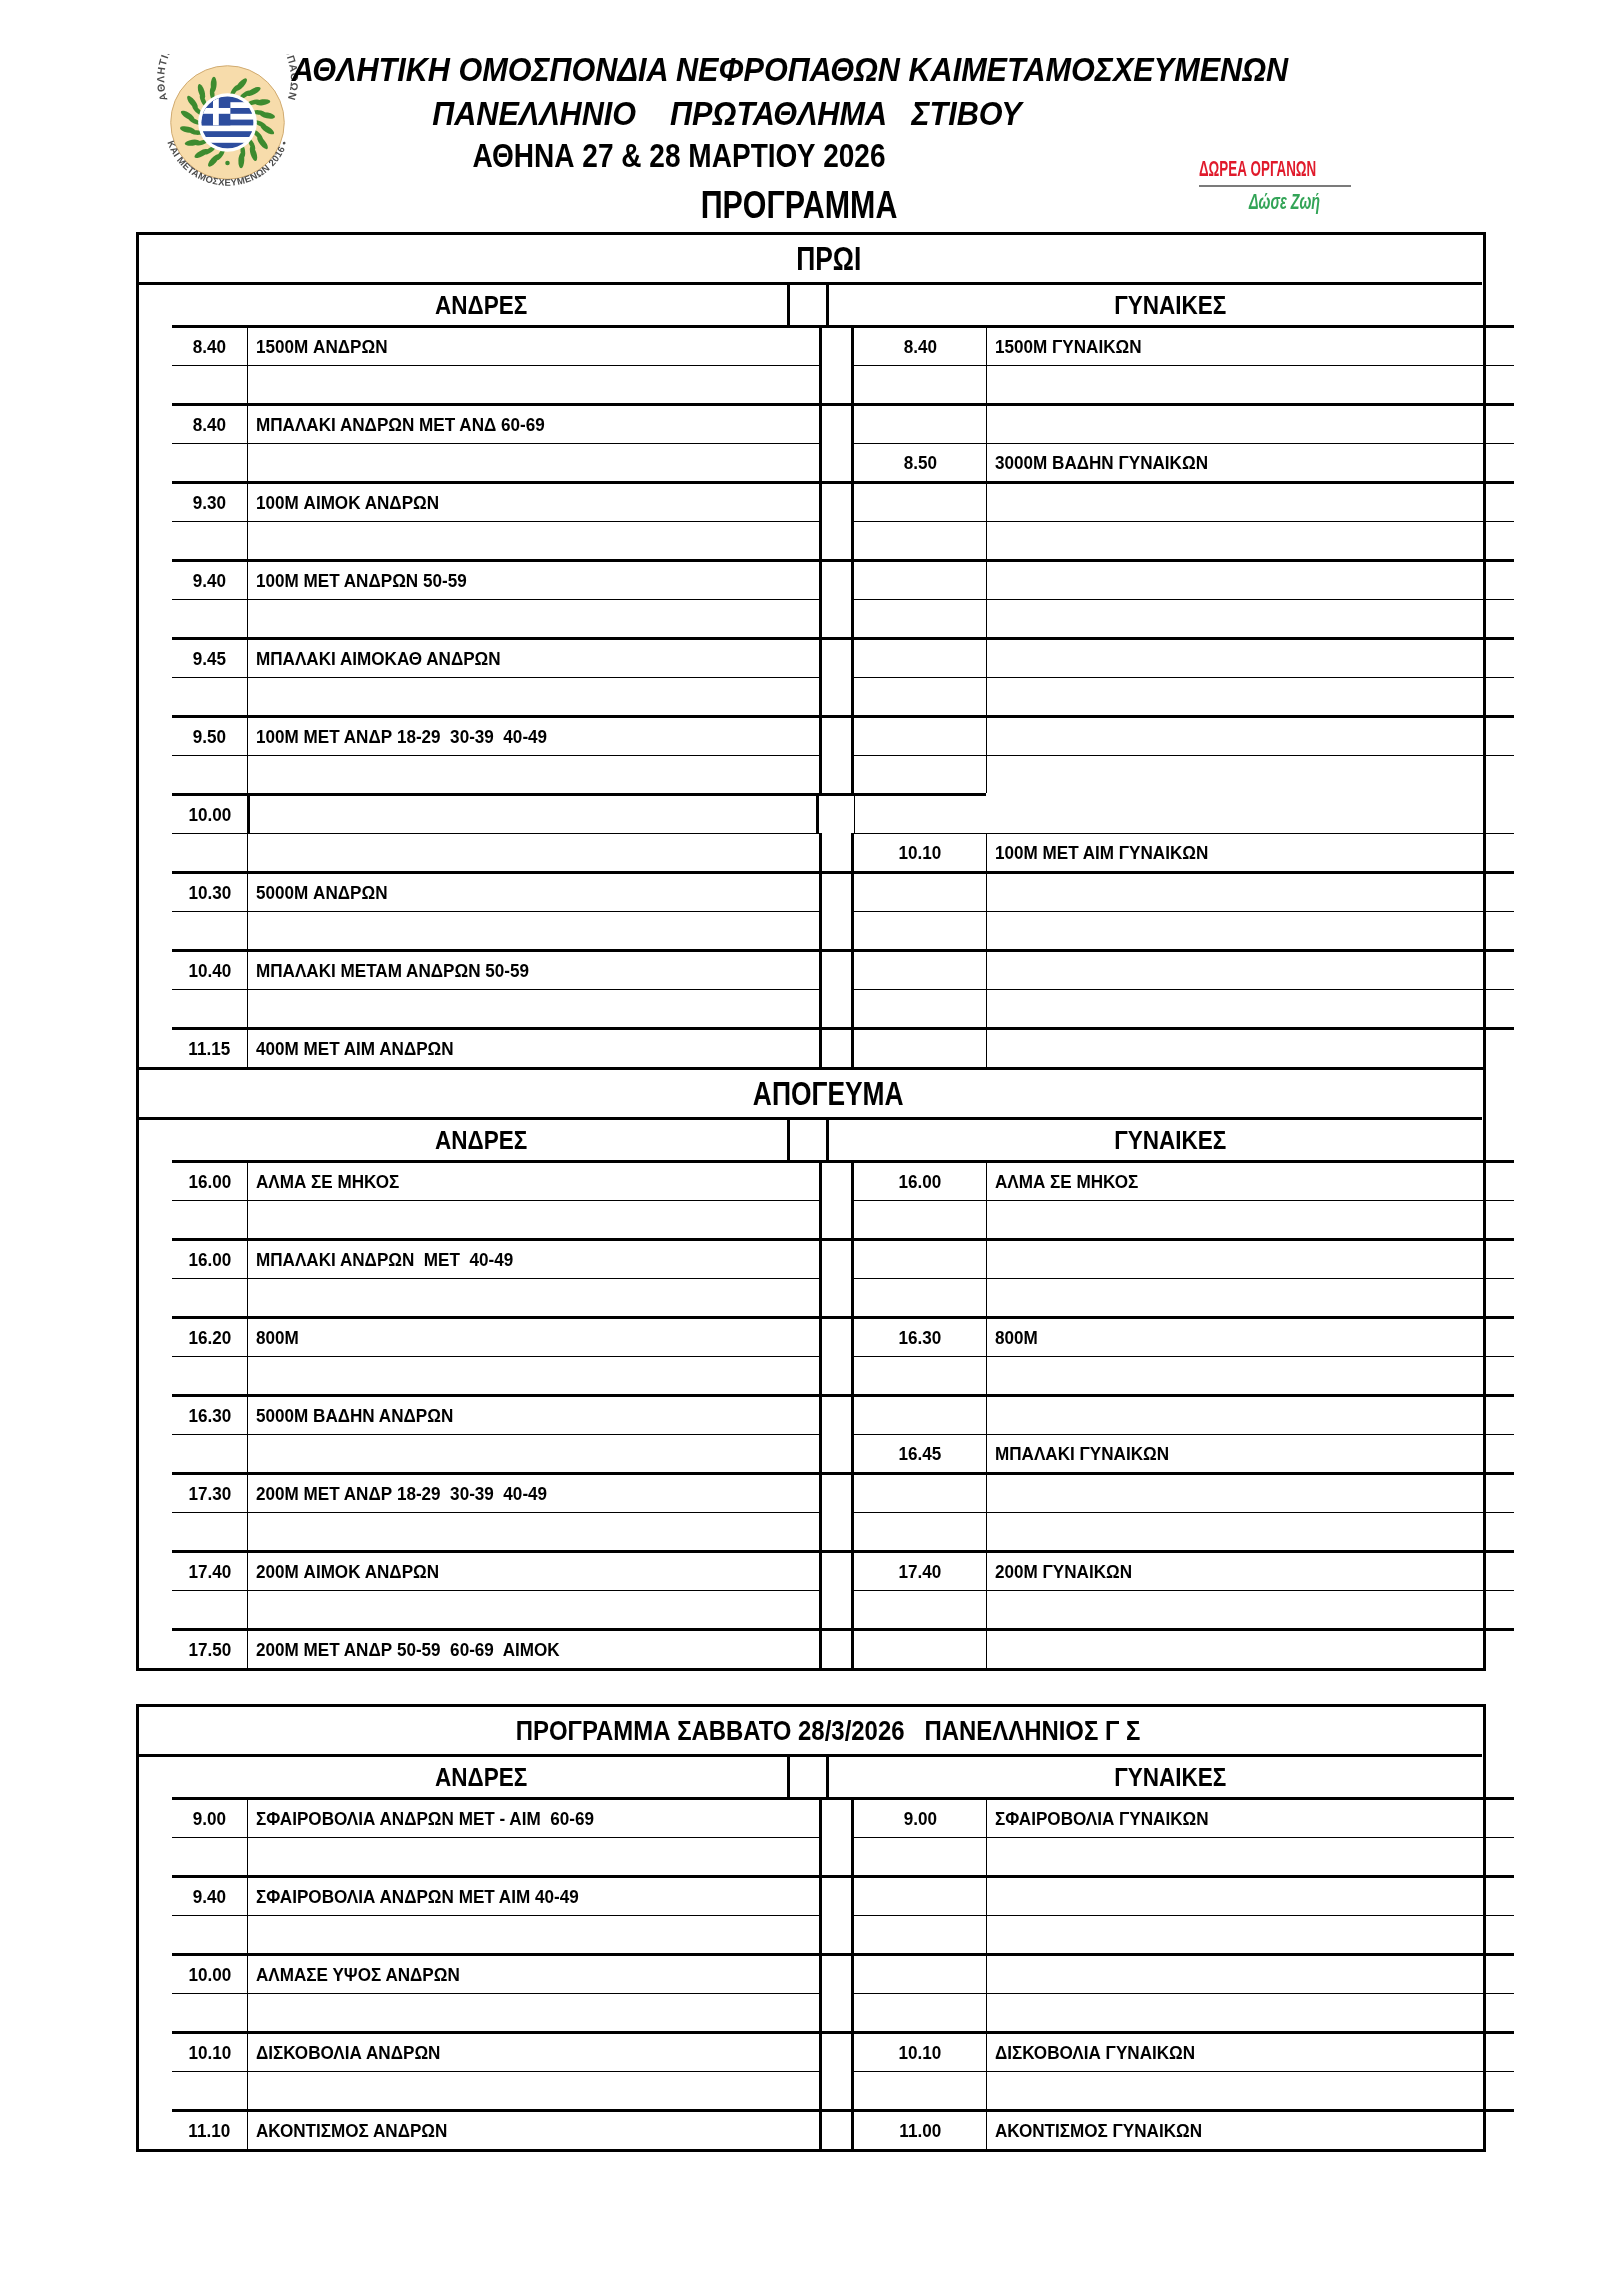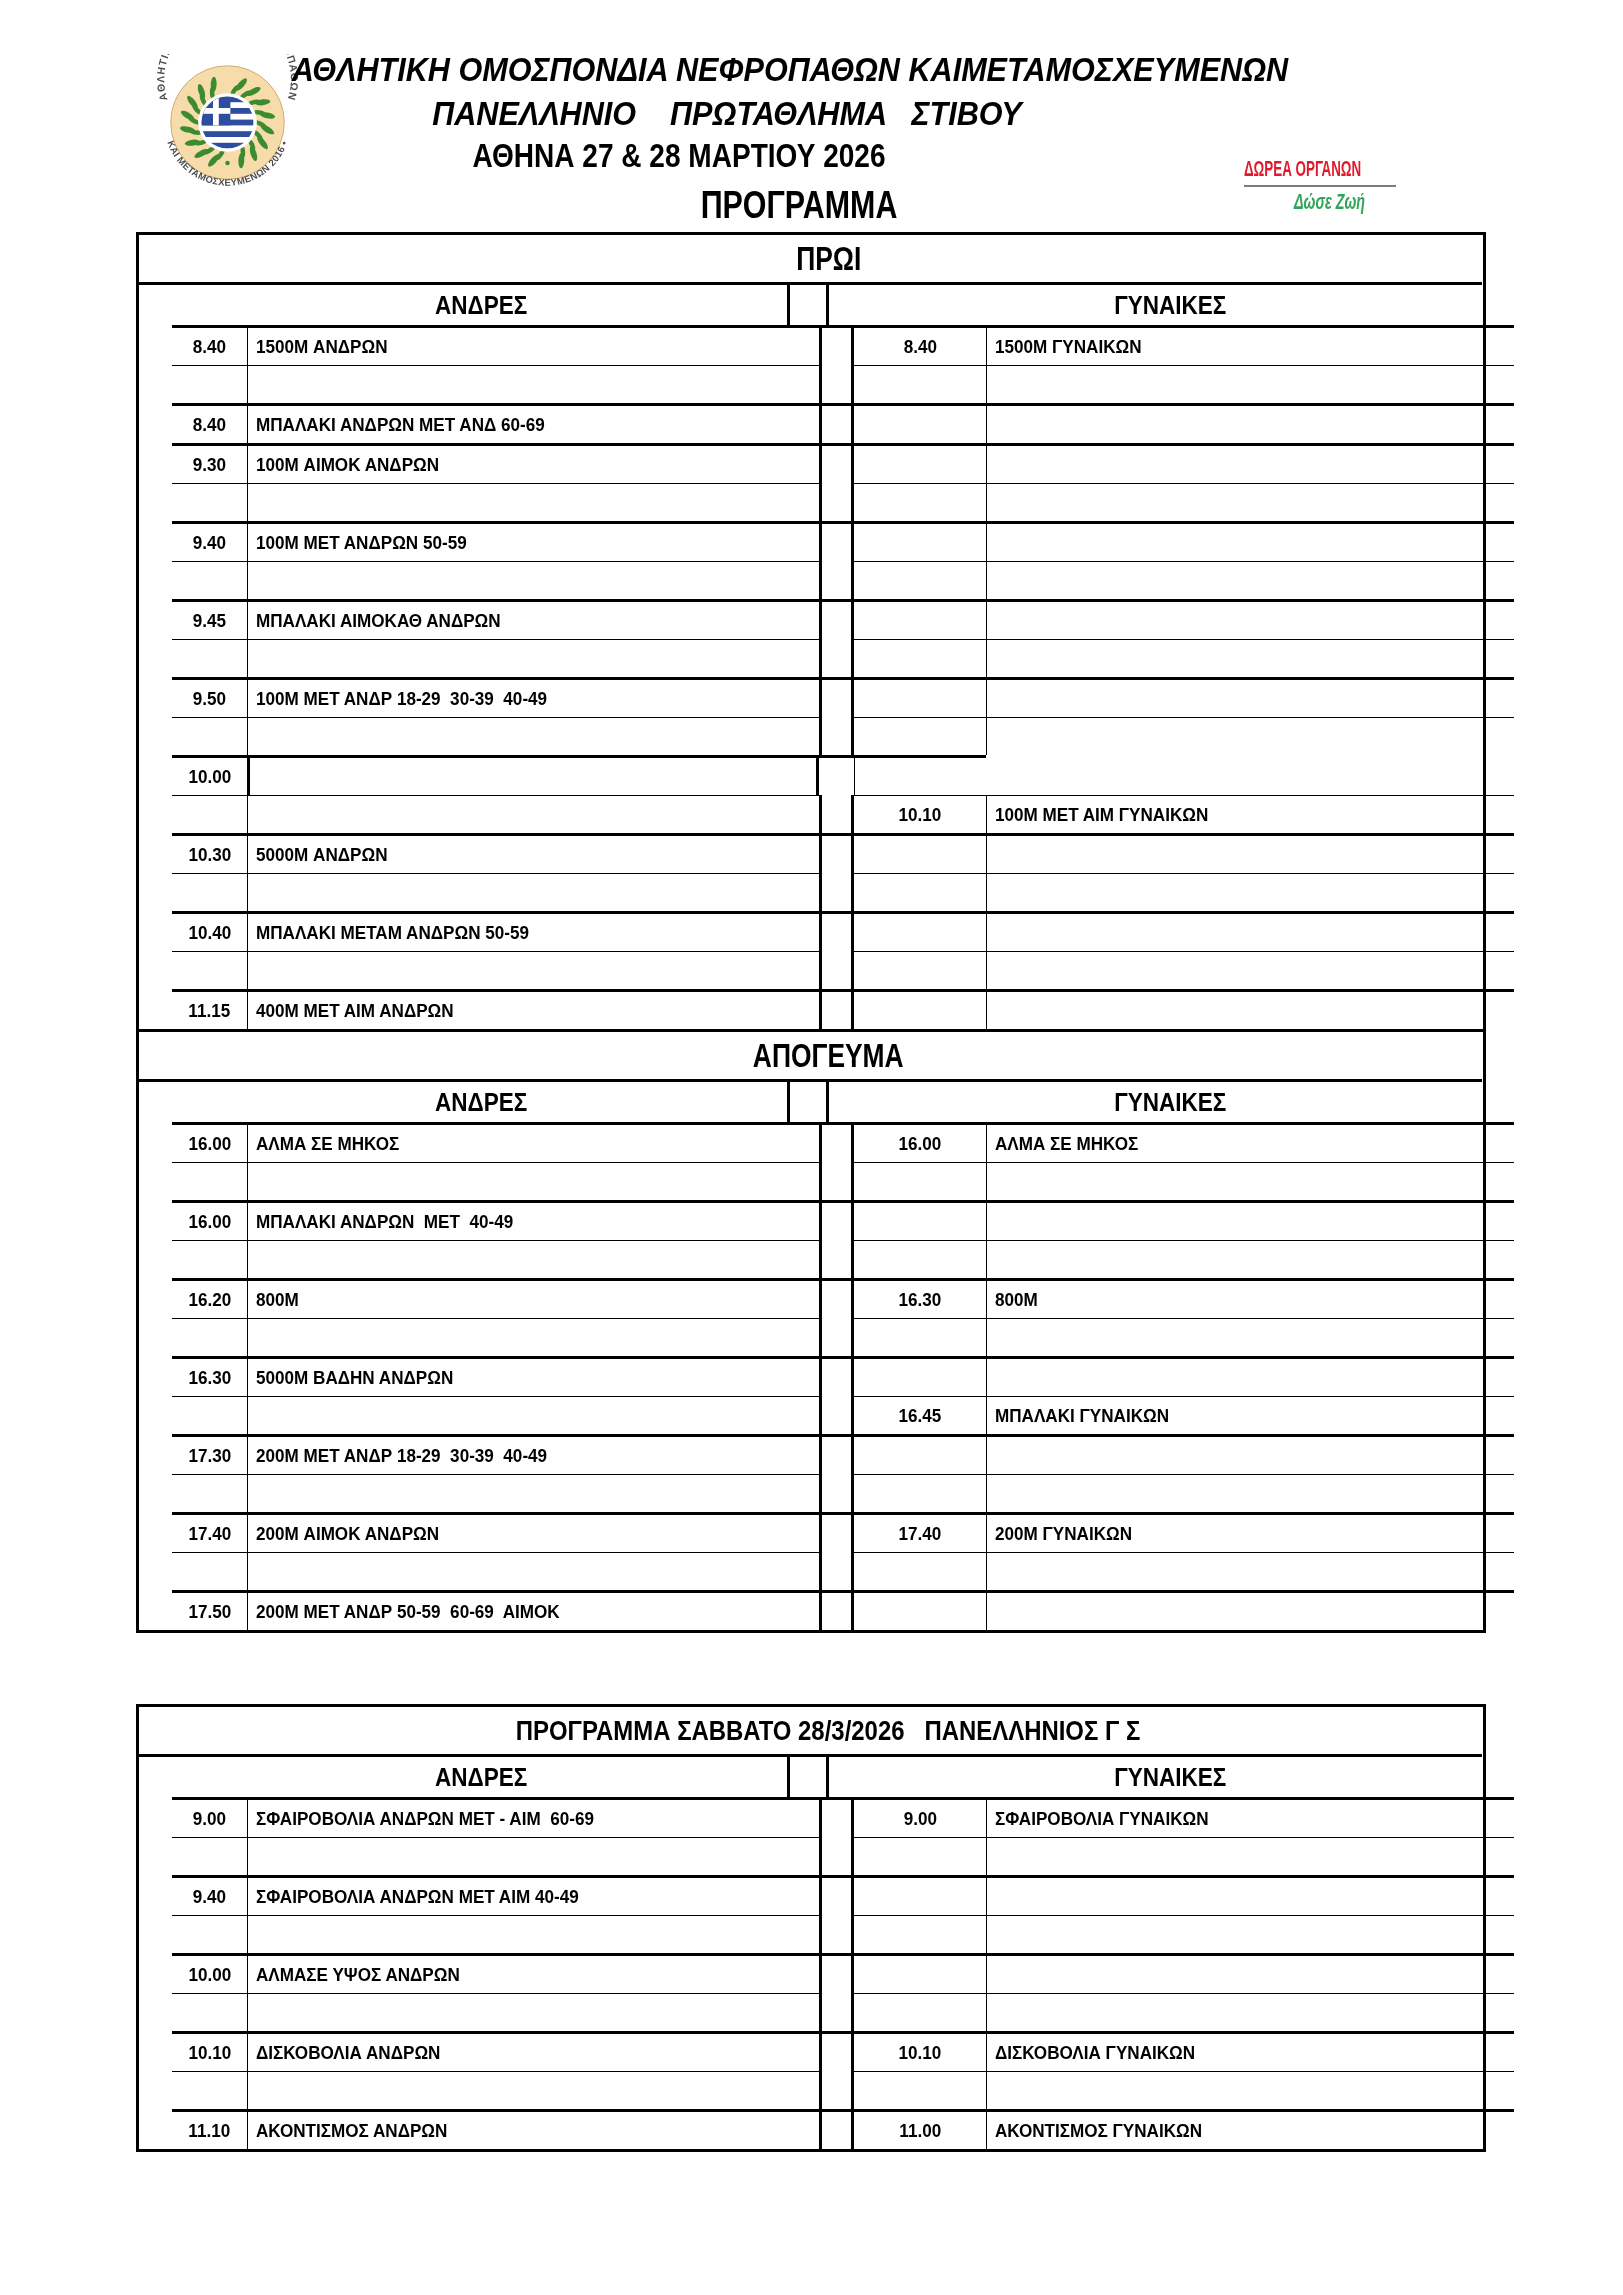--- a/index.html
+++ b/index.html
@@ -14,21 +14,21 @@
       transform:translateX(-50%) scaleX(.9);}
   .l3{left:679px;top:137px;font:700 33px "Liberation Sans",sans-serif;
       transform:translateX(-50%) scaleX(.85);}
   .l4{left:799px;top:184px;font:700 38px "Liberation Sans",sans-serif;
       transform:translateX(-50%) scaleX(.8);}
 
   
   .logo{position:absolute;left:149px;top:54px;width:157px;height:137px;}
 
   
-  .donor{position:absolute;left:1244px;top:156px;width:154px;}
+  .donor{position:absolute;left:1199px;top:156px;width:154px;}
   .donor-red{font:700 21.6px "Liberation Sans",sans-serif;white-space:nowrap;
              transform:scaleX(.62);transform-origin:0 50%;}
   .donor-rule{height:2px;background:#7b7b7b;margin-top:2.6px;width:152px;}
   .donor-green{font:italic 700 21.6px "Liberation Sans",sans-serif;white-space:nowrap;
              transform:scaleX(.66);transform-origin:0 50%;margin-left:50px;margin-top:2px;}
 
   
   .daytable{position:absolute;left:136px;width:1350px;border:3.9px solid #000;
             box-sizing:border-box;background:#fff;}
   #day1{top:232px;}
@@ -181,20 +181,31 @@
       <div class="tm">
         <span>8.40</span>
       </div>
       <div class="ev ev-m">
         <span>ΜΠΑΛΑΚΙ ΑΝΔΡΩΝ ΜΕΤ ΑΝΔ 60-69</span>
       </div>
       <div class="sp"></div>
       <div class="tm tm-w"></div>
       <div class="ev ev-w"></div>
     </div>
+    <div class="trow sub">
+      <div class="tm"></div>
+      <div class="ev ev-m"></div>
+      <div class="sp"></div>
+      <div class="tm tm-w">
+        <span>8.50</span>
+      </div>
+      <div class="ev ev-w">
+        <span>3000M ΒΑΔΗΝ ΓΥΝΑΙΚΩΝ</span>
+      </div>
+    </div>
     <div class="trow main">
       <div class="tm">
         <span>9.30</span>
       </div>
       <div class="ev ev-m">
         <span>100M ΑΙΜΟΚ ΑΝΔΡΩΝ</span>
       </div>
       <div class="sp"></div>
       <div class="tm tm-w"></div>
       <div class="ev ev-w"></div>

